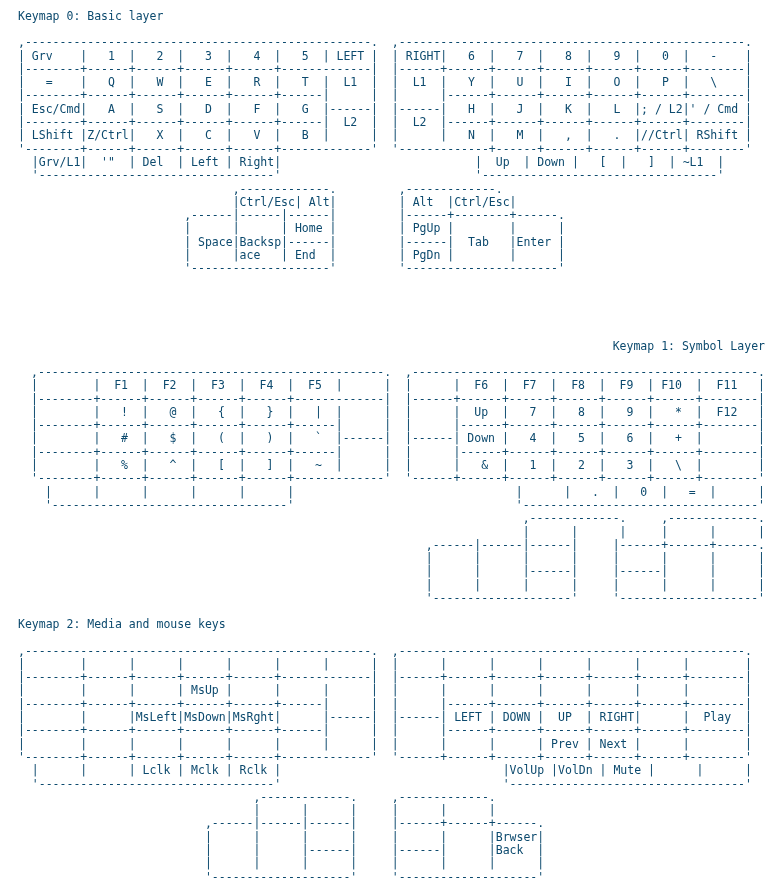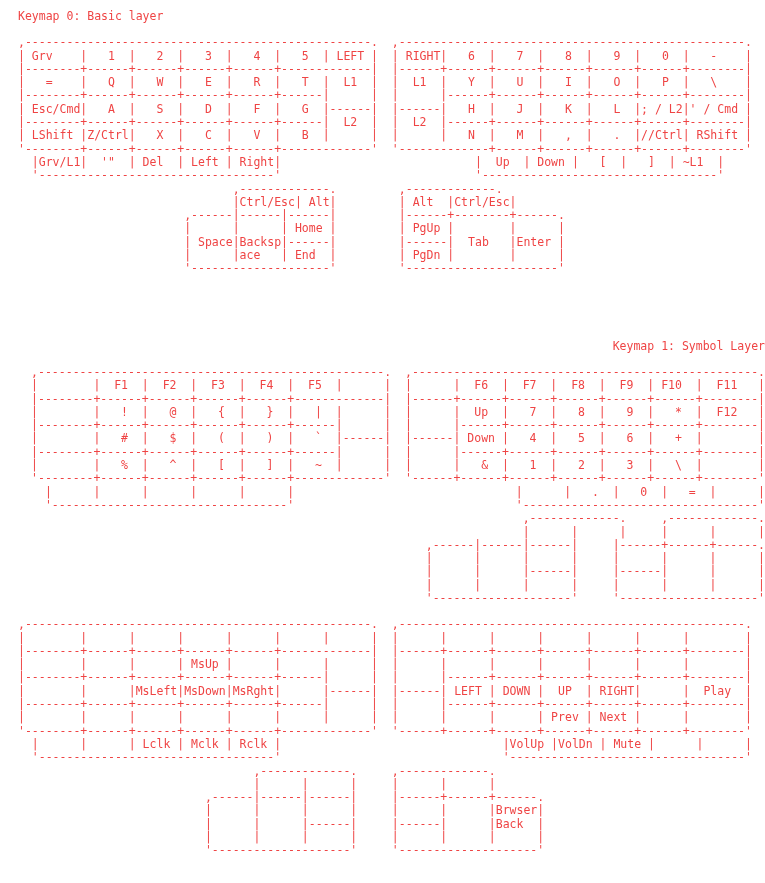--- a/index.html
+++ b/index.html
@@ -9,21 +9,21 @@
     width: 765px;
     height: 883px;
     overflow: hidden;
   }
   .doc {
     box-sizing: border-box;
     width: 765px;
     height: 883px;
     padding: 10px 0 0 18px;
     font-family: "DejaVu Sans Mono", "Liberation Mono", monospace;
-    color: #ef4444;
+    color: #0c4a6e;
   }
   .keymap-section { display: block; }
   .keymap-title {
     font-size: 11.5px;
     line-height: 13.3px;
     white-space: pre;
     margin: 0 0 13px 0;
   }
   pre.keymap-art {
     margin: 0;
@@ -80,20 +80,21 @@
                                     ,-------------.     ,-------------.
                                     |      |      |     |      |      |
                              ,------|------|------|     |------+------+------.
                              |      |      |      |     |      |      |      |
                              |      |      |------|     |------|      |      |
                              |      |      |      |     |      |      |      |
                              '--------------------'     '--------------------'</pre>
   </section>
 
   <section class="keymap-section s2">
+    <div class="keymap-title">Keymap 2: Media and mouse keys</div>
     <pre class="keymap-art">,--------------------------------------------------.  ,--------------------------------------------------.
 |        |      |      |      |      |      |      |  |      |      |      |      |      |      |        |
 |--------+------+------+------+------+-------------|  |------+------+------+------+------+------+--------|
 |        |      |      | MsUp |      |      |      |  |      |      |      |      |      |      |        |
 |--------+------+------+------+------+------|      |  |      |------+------+------+------+------+--------|
 |        |      |MsLeft|MsDown|MsRght|      |------|  |------| LEFT | DOWN |  UP  | RIGHT|      |  Play  |
 |--------+------+------+------+------+------|      |  |      |------+------+------+------+------+--------|
 |        |      |      |      |      |      |      |  |      |      |      | Prev | Next |      |        |
 '--------+------+------+------+------+-------------'  '------+------+------+------+------+------+--------'
   |      |      | Lclk | Mclk | Rclk |                                |VolUp |VolDn | Mute |      |      |

